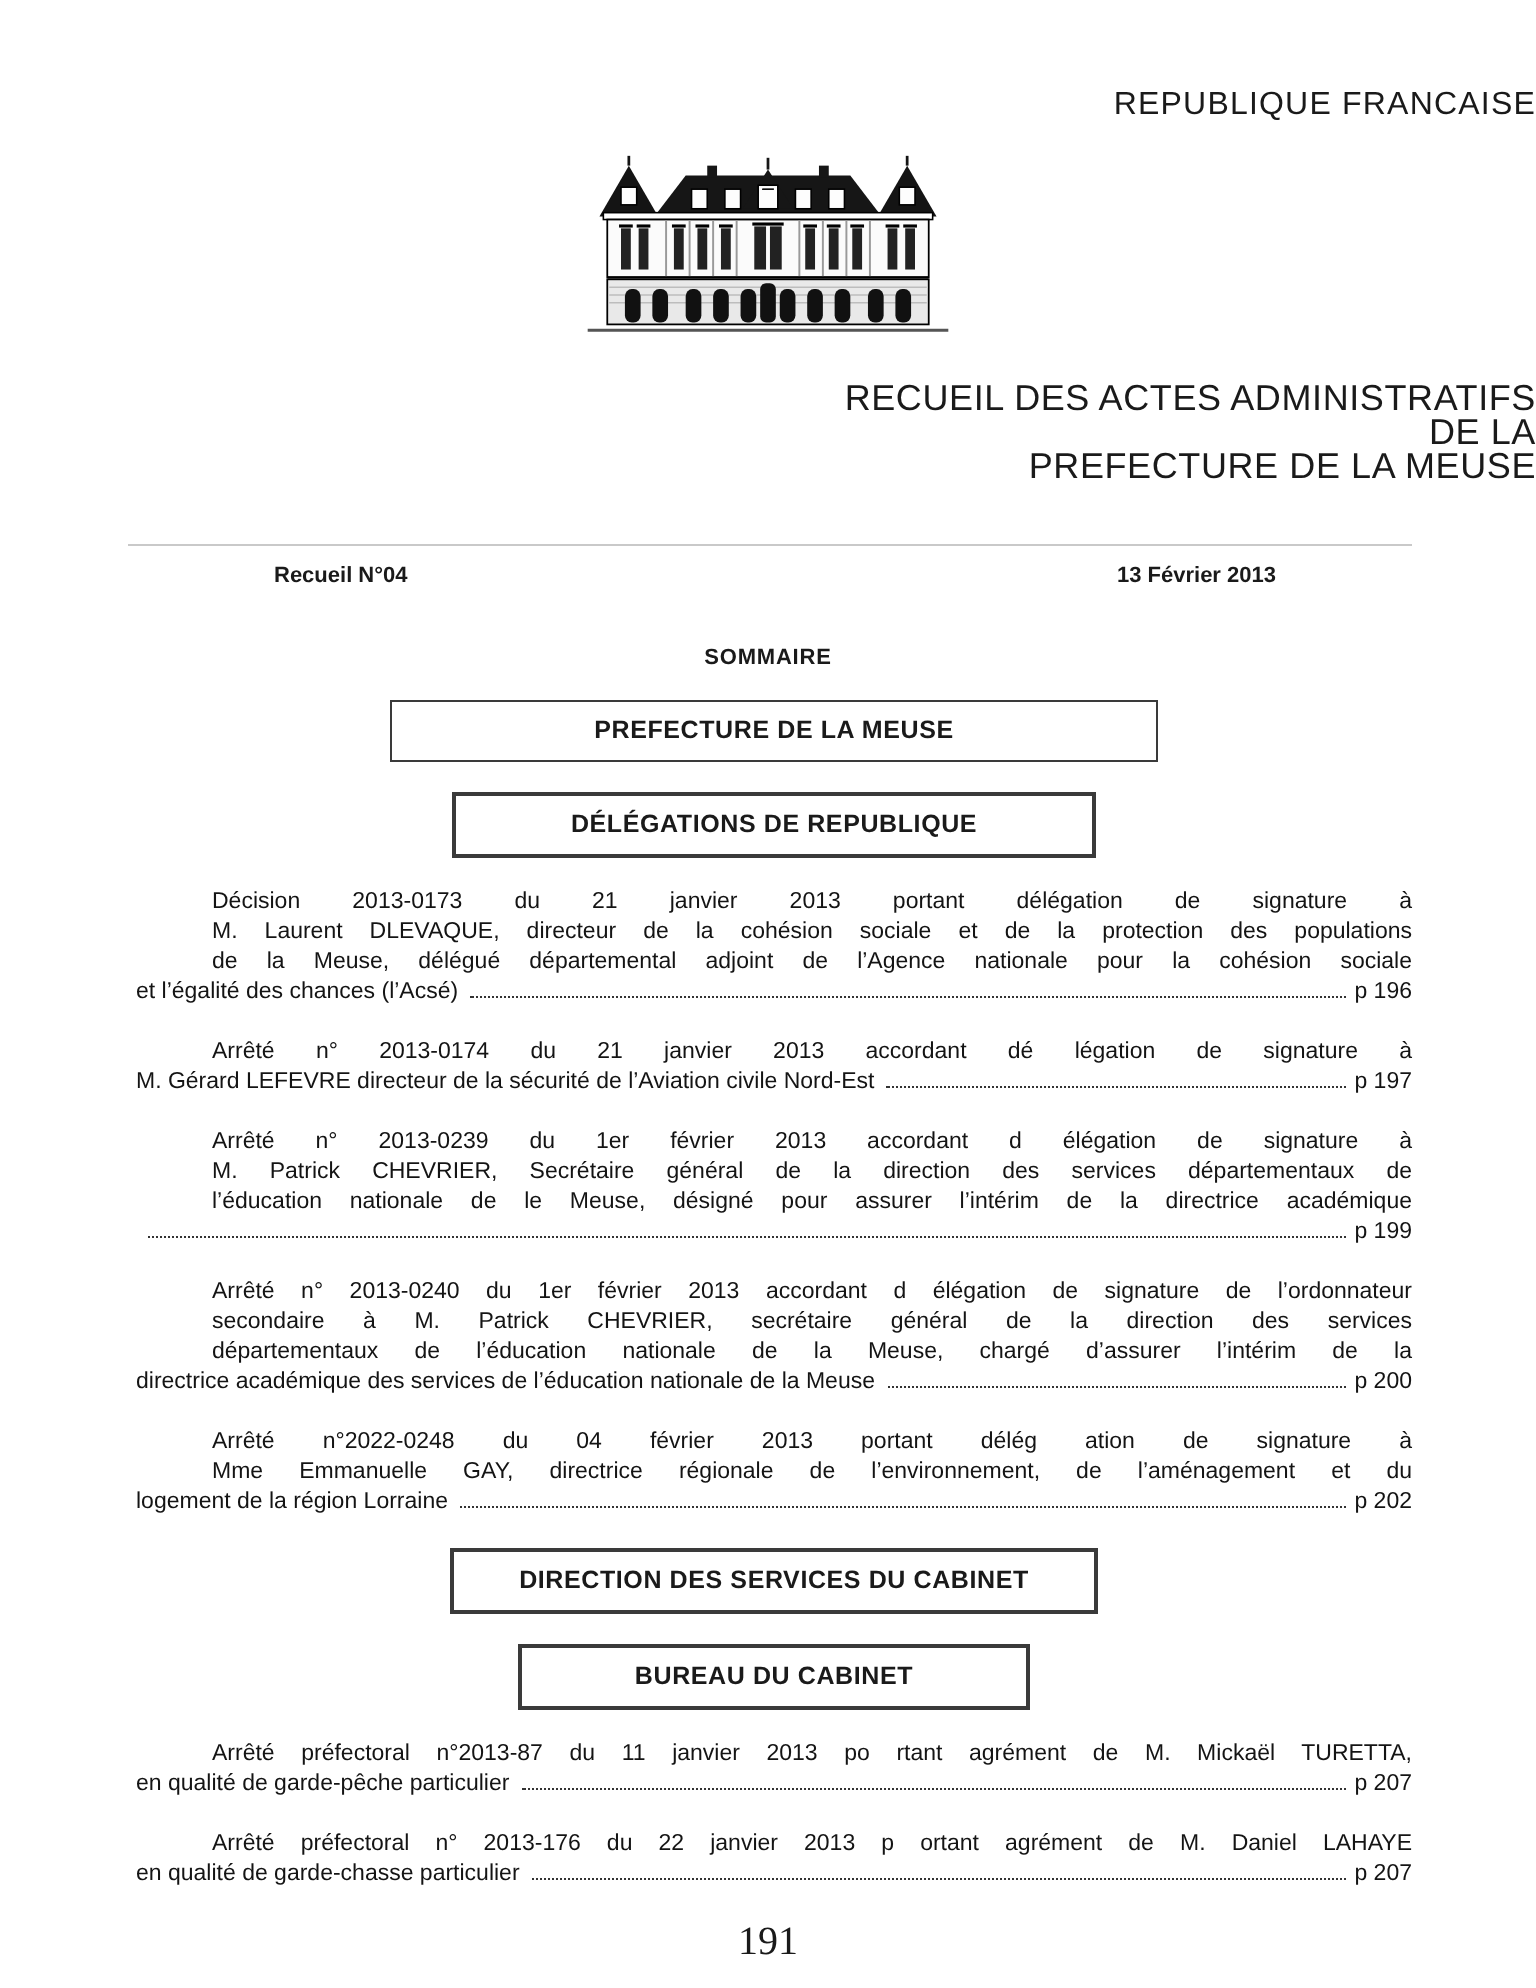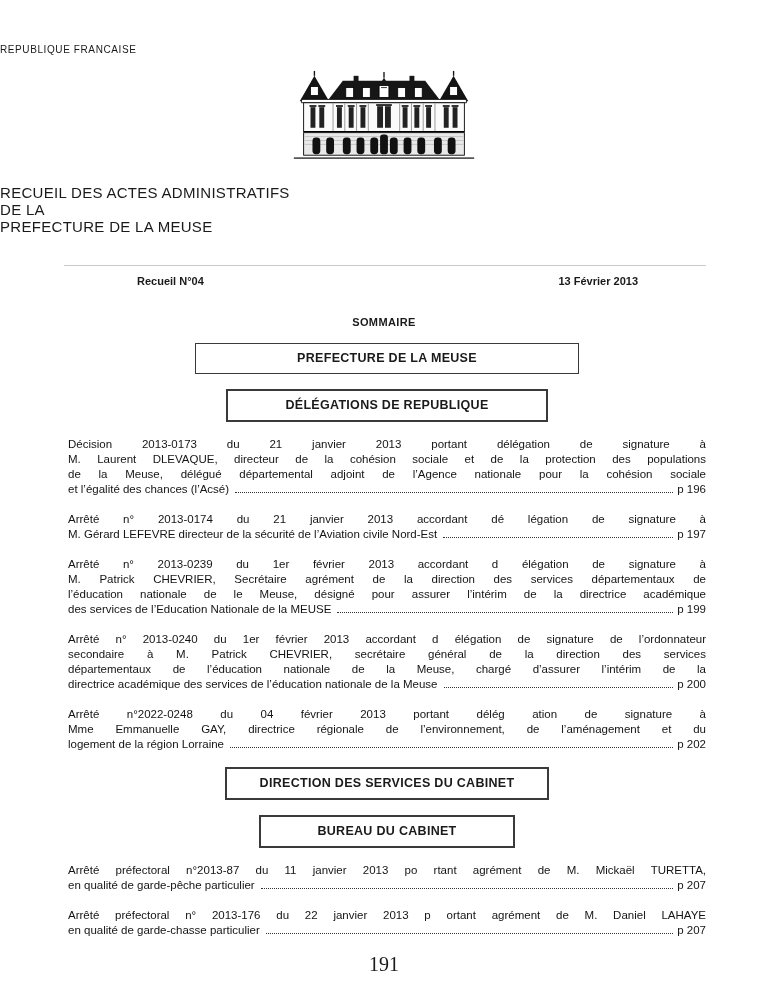--- a/index.html
+++ b/index.html
@@ -7,32 +7,32 @@
     width: 768px; height: 994px;
     background: #ffffff;
     color: #1a1a1a;
     font-family: "Liberation Sans", sans-serif;
     overflow: hidden;
     position: relative;
   }
 
   .republic {
     margin-top: 44px;
-    font-size: 10px;
+    font-size: 16px;
     letter-spacing: 0.6px;
-    text-align: left;
+    text-align: right;
   }
 
   .building-wrap { margin-top: 15px; text-align: center; height: 92px; }
   .building-wrap svg { display: inline-block; }
 
   .main-title {
     margin-top: 22px;
-    text-align: left;
-    font-size: 15px;
+    text-align: right;
+    font-size: 18px;
     line-height: 17px;
     letter-spacing: 0.3px;
   }
 
   .rule {
     margin: 30px 62px 0 64px;
     border: 0;
     border-top: 1px solid #c9c9c9;
   }
 
@@ -72,20 +72,21 @@
 
   .entry {
     font-size: 11.5px;
     line-height: 15px;
     margin: 15px 0;
     color: #141414;
   }
   .jline {
     text-align: justify;
     text-align-last: justify;
+    margin-left: 38px;
   }
   .lastline {
     display: flex;
     align-items: baseline;
     white-space: nowrap;
   }
   .dot-leader {
     flex: 1;
     min-width: 24px;
     border-bottom: 1px dotted #333;
@@ -234,24 +235,23 @@
     <div class="entry">
       <div class="jline">Arrêté n° 2013-0174 du 21 janvier 2013 accordant dé légation de signature à</div>
       <div class="lastline">
         <span>M. Gérard LEFEVRE directeur de la sécurité de l’Aviation civile Nord-Est</span>
         <span class="dot-leader"></span>
         <span class="pageref">p 197</span>
       </div>
     </div>
     <div class="entry">
       <div class="jline">Arrêté n° 2013-0239 du 1er février 2013 accordant d élégation de signature à</div>
-      <div class="jline">M. Patrick CHEVRIER, Secrétaire agrément de la direction des services départementaux de</div>
+      <div class="jline">M. Patrick CHEVRIER, Secrétaire général de la direction des services départementaux de</div>
       <div class="jline">l’éducation nationale de le Meuse, désigné pour assurer l’intérim de la directrice académique</div>
       <div class="lastline">
-        <span>des services de l’Education Nationale de la MEUSE</span>
         <span class="dot-leader"></span>
         <span class="pageref">p 199</span>
       </div>
     </div>
     <div class="entry">
       <div class="jline">Arrêté n° 2013-0240 du 1er février 2013 accordant d élégation de signature de l’ordonnateur</div>
       <div class="jline">secondaire à M. Patrick CHEVRIER, secrétaire général de la direction des services</div>
       <div class="jline">départementaux de l’éducation nationale de la Meuse, chargé d’assurer l’intérim de la</div>
       <div class="lastline">
         <span>directrice académique des services de l’éducation nationale de la Meuse</span>

